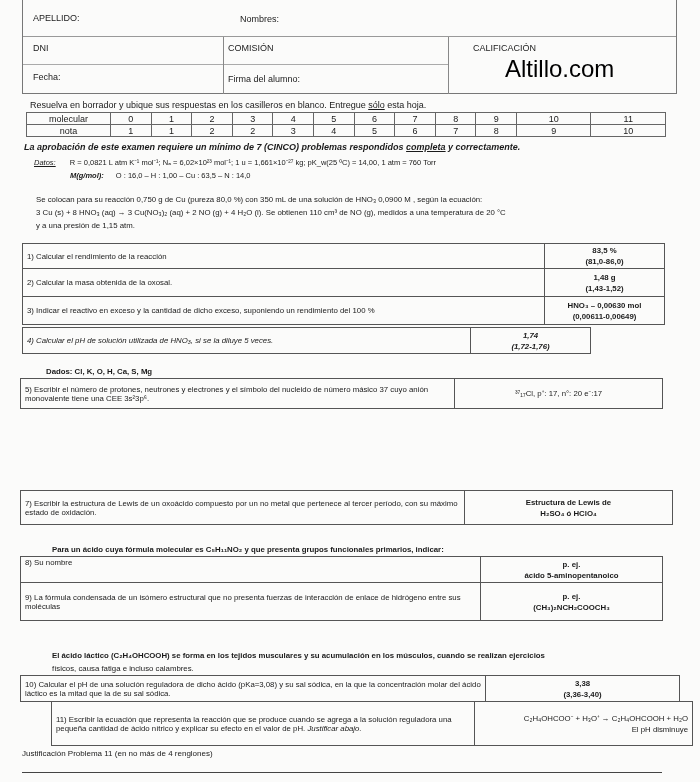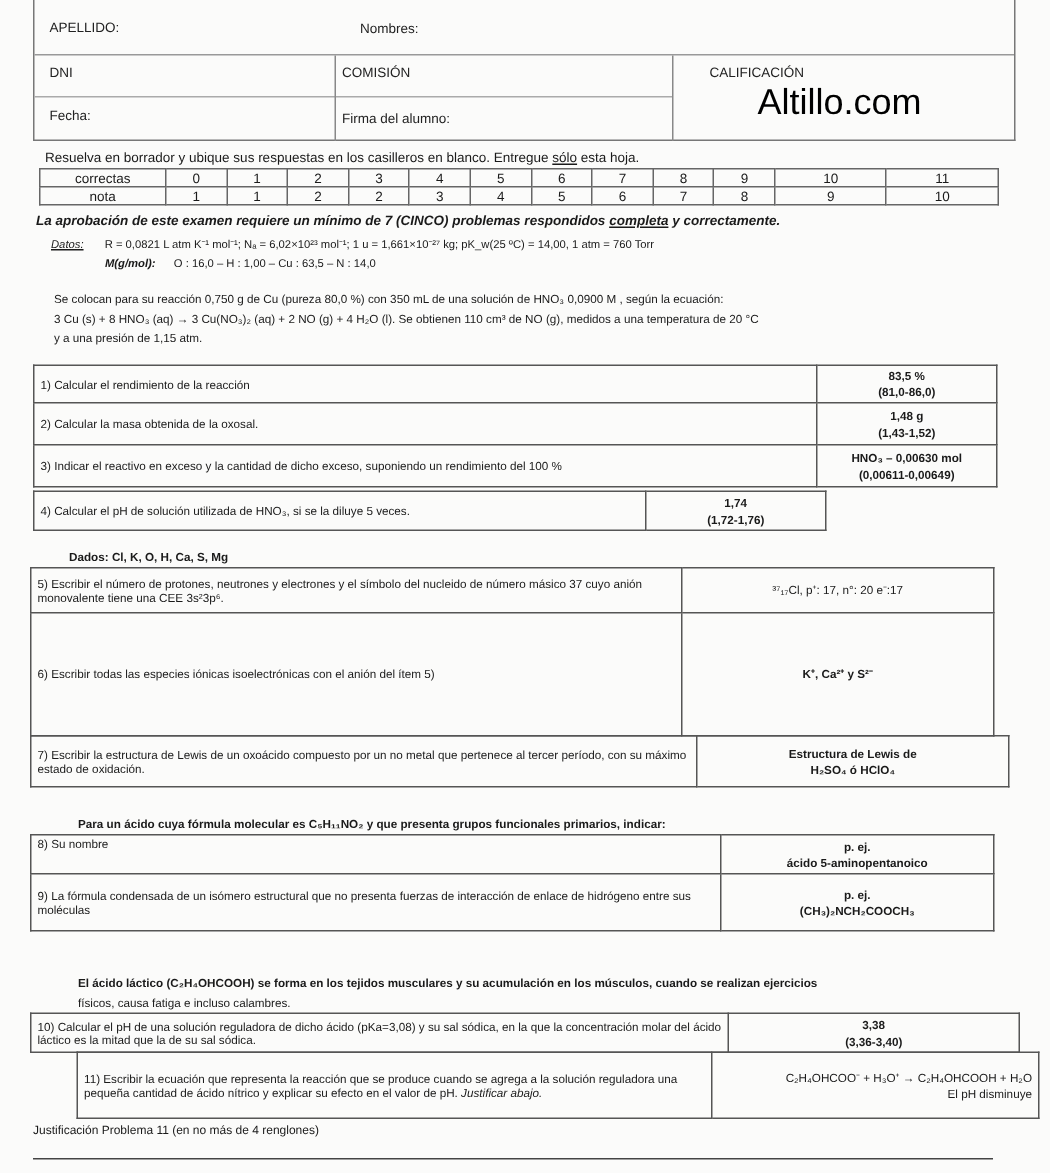--- a/index.html
+++ b/index.html
@@ -54,21 +54,21 @@
   </div>
   <div class="watermark">Altillo.com</div>
 
   <div class="instr">
     <span>Resuelva en borrador y ubique sus respuestas en los casilleros en blanco. Entregue </span><span class="u">sólo</span><span> esta hoja.</span>
   </div>
 
   <table class="grade">
     <tbody>
         <tr>
-      <td style="width:84px">correctas</td>
+      <td style="width:84px">molecular</td>
       <td>0</td>
       <td>1</td>
       <td>2</td>
       <td>3</td>
       <td>4</td>
       <td>5</td>
       <td>6</td>
       <td>7</td>
       <td>8</td>
       <td>9</td>
@@ -130,47 +130,41 @@
     </tr>
     <tr style="height:28px">
       <td>3)  Indicar el reactivo en exceso y la cantidad de dicho exceso, suponiendo un rendimiento del 100 %</td>
       <td class="ans">
             <div>HNO₃ – 0,00630 mol</div>
             <div>(0,00611-0,00649)</div>
           </td>
     </tr>
   </tbody>
     </table>
-  <table class="q" style="left:22px;top:327px;width:529px;">
+  <table class="q" style="left:22px;top:327px;width:569px;font-style:italic;">
     <tbody>
         <tr style="height:26px">
       <td>4)  Calcular el pH de solución utilizada de HNO₃, si se la diluye 5 veces.</td>
       <td class="ans" style="width:120px">
             <div>1,74</div>
             <div>(1,72-1,76)</div>
           </td>
     </tr>
   </tbody>
     </table>
 
   <div class="para b" style="left:46px;top:365px;">Dados: Cl,  K,  O,  H,  Ca,  S,  Mg</div>
   <table class="q" style="left:20px;top:378px;width:643px;">
     <tbody>
         <tr style="height:30px">
       <td>5)  Escribir el número de protones, neutrones y electrones y el símbolo del nucleido de número másico 37 cuyo anión monovalente tiene una CEE 3s²3p⁶.</td>
       <td class="ans" style="width:208px;font-weight:normal;">
             <div>³⁷₁₇Cl, p⁺: 17, n°: 20 e⁻:17</div>
           </td>
     </tr>
-    <tr style="height:82px">
-      <td>6)  Escribir todas las especies iónicas isoelectrónicas con el anión del ítem 5)</td>
-      <td class="ans">
-            <div>K⁺, Ca²⁺ y S²⁻</div>
-          </td>
-    </tr>
   </tbody>
     </table>
   <table class="q" style="left:20px;top:490px;width:653px;">
     <tbody>
         <tr style="height:34px">
       <td>7)  Escribir la estructura de Lewis de un oxoácido compuesto por un no metal que pertenece al tercer período, con su máximo estado de oxidación.</td>
       <td class="ans" style="width:208px">
             <div>Estructura de Lewis de</div>
             <div>H₂SO₄ ó HClO₄</div>
           </td>

